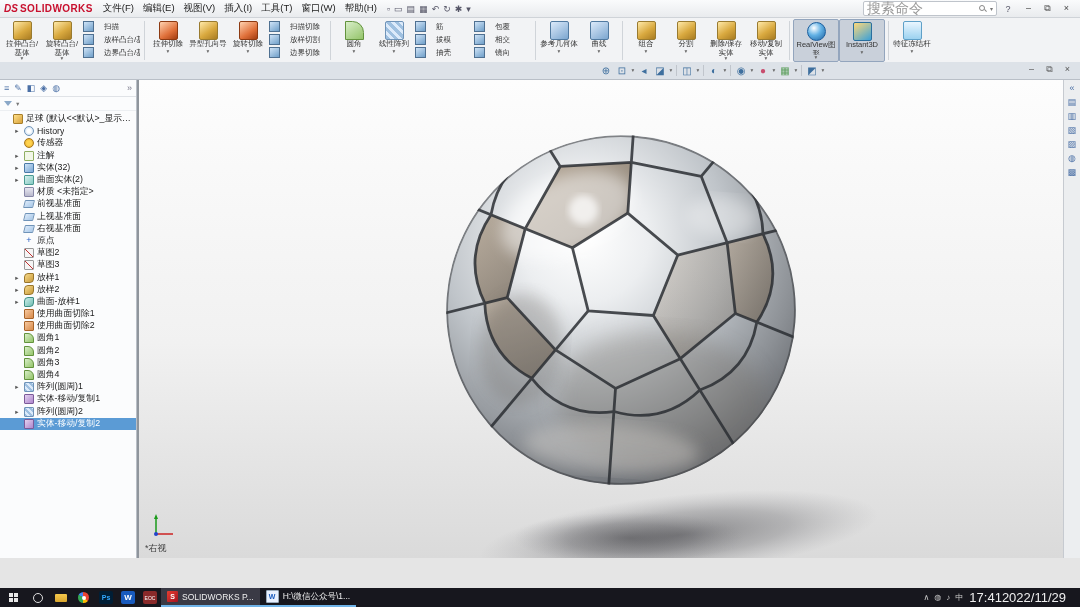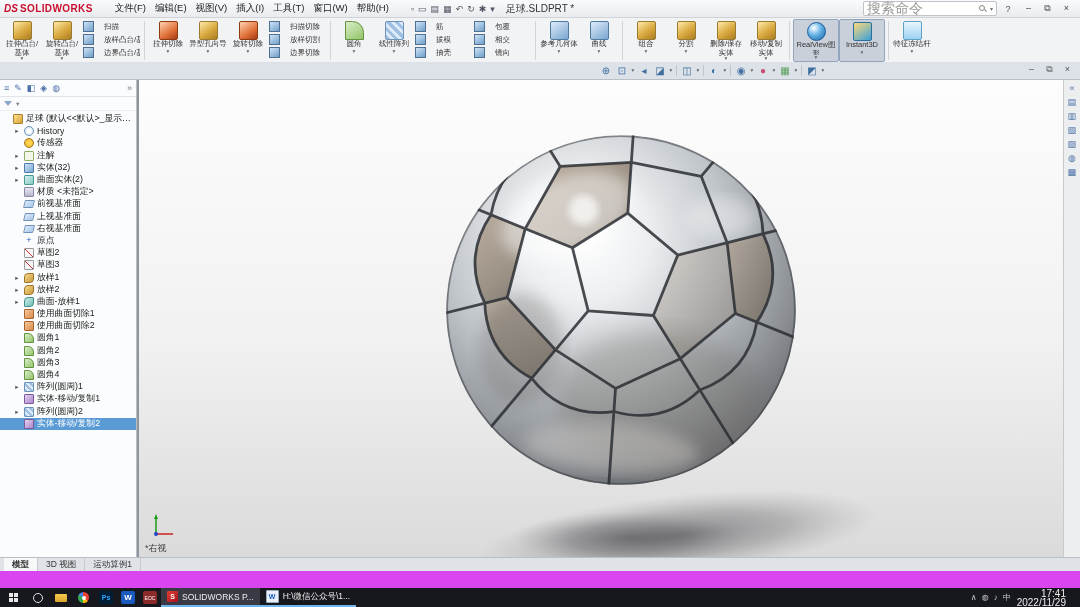--- a/index.html
+++ b/index.html
@@ -1,24 +1,24 @@
 <!DOCTYPE html>
 <html><head>
 <meta charset="utf-8">
 <style>
   html,body{margin:0;padding:0}
-  .app{position:relative;width:1080px;height:607px;overflow:hidden;background:#d946ef;
+  .app{position:relative;width:1080px;height:607px;overflow:hidden;background:#e5e5e5;
        font-family:"Liberation Sans",sans-serif;-webkit-font-smoothing:antialiased;cursor:default}
   
   .titlebar{position:absolute;top:0;left:0;right:0;height:17px;background:linear-gradient(#fafbfc,#e9ebee);
             border-bottom:1px solid #cfd3d8;display:flex;align-items:center;padding:0 4px;gap:6px}
   .brand{display:flex;align-items:center;gap:2px;z-index:2}
   .brand-mark{color:#c8102e;font-weight:bold;font-style:italic;font-size:10px}
   .brand-name{color:#c8102e;font-weight:bold;font-size:10px;letter-spacing:.4px}
-  .menus{display:flex;gap:1px;list-style:none;margin:12px;padding:0;z-index:2}
+  .menus{display:flex;gap:1px;list-style:none;margin:0;padding:0;z-index:2}
   .menu-item{font-size:9.5px;padding:1px 4px;color:#222;white-space:nowrap}
   .quick-icons{display:flex;gap:4px;color:#556;font-size:9px;z-index:2;align-items:center}
   .qi{display:inline-block;line-height:10px}
   .doc-title{position:absolute;left:0;right:0;text-align:center;font-size:10px;color:#333;pointer-events:none}
   .tb-right{margin-left:auto;display:flex;align-items:center;gap:5px;z-index:2}
   .searchbox{display:flex;align-items:center;background:#fff;border:1px solid #bfc4cb;height:13px;width:126px;
              border-radius:2px;padding:0 3px;gap:3px}
   .mag{position:relative;width:8px;height:8px;flex:0 0 auto}
   .mag::before{content:"";position:absolute;left:0;top:0;width:4px;height:4px;border:1px solid #888;border-radius:50%}
   .mag::after{content:"";position:absolute;left:5px;top:5px;width:3px;height:1px;background:#888;transform:rotate(45deg)}
@@ -135,21 +135,21 @@
   .tb-ic.eoc{background:#8a2a2a;color:#fff;font-size:5px;width:14px;height:13px;align-self:center;margin:0 4px;border-radius:2px}
   .task-btn{display:flex;align-items:center;gap:4px;padding:0 6px;max-width:104px;font-size:8.5px;
             border-bottom:2px solid #6fb3e8;color:#eee;white-space:nowrap;overflow:hidden;box-sizing:border-box}
   .task-btn.active{background:#3a3a45}
   .tb-win-ic{width:11px;height:11px;flex:0 0 auto;border-radius:1px;display:flex;align-items:center;justify-content:center;font-size:7px}
   [data-icon="solidworks-task-icon"]{background:linear-gradient(135deg,#e43d30,#a51220);color:#fff;font-weight:bold}
   [data-icon="document-task-icon"]{background:#e8f0fe;color:#185abd;border:1px solid #9ab;font-weight:bold}
   .tb-win-label{overflow:hidden;text-overflow:ellipsis}
   .tray{margin-left:auto;display:flex;align-items:center;gap:6px;padding-right:3px;font-size:8px}
   .tray-ic{color:#ccc}
-  .clock{display:flex;flex-direction:column;align-items:flex-end;line-height:9px;font-size:10px;color:#eee}
+  .clock{display:flex;flex-direction:row;align-items:flex-end;line-height:9px;font-size:13px;color:#eee}
   .show-desktop{width:4px;border-left:1px solid #3a3a44}
 </style>
 </head>
 <body>
 
 <div class="app" data-name="solidworks-window">
 
   <svg width="0" height="0" style="position:absolute" aria-hidden="true">
     <defs>
       <radialGradient id="chrome" cx="38%" cy="30%" r="85%">
@@ -229,21 +229,20 @@
 
     <span class="qi" data-name="new-icon">▫</span>
         <span class="qi" data-name="open-icon">▭</span>
         <span class="qi" data-name="save-icon">▤</span>
         <span class="qi" data-name="print-icon">▦</span>
         <span class="qi" data-name="undo-icon">↶</span>
         <span class="qi" data-name="rebuild-icon">↻</span>
         <span class="qi" data-name="options-icon">✱</span>
         <span class="qi" data-name="toolbar-caret-icon">▾</span>
       </div>
-    <div class="doc-title" data-name="document-title">足球.SLDPRT *</div>
     <div class="tb-right">
       <div class="searchbox" data-name="command-search-box">
         <span class="ph" data-name="search-placeholder">搜索命令</span>
         <span class="mag" data-name="search-icon"></span>
         <span class="sb-caret" data-name="search-caret-icon">▾</span>
       </div>
       <span class="help" data-name="help-icon">?</span>
       <div class="win-controls" data-name="window-controls">
         <span class="wc" data-name="minimize-button">–</span>
         <span class="wc" data-name="restore-button">⧉</span>
@@ -722,26 +721,20 @@
     <span data-name="collapse-taskpane-icon">«</span>
         <span data-name="resources-icon">▤</span>
         <span data-name="design-library-icon">▥</span>
         <span data-name="file-explorer-icon">▧</span>
         <span data-name="view-palette-icon">▨</span>
         <span data-name="appearances-icon">◍</span>
         <span data-name="custom-properties-icon">▩</span>
       </div>
   </div>
 
-  <div class="viewtabs" data-name="study-tab-bar">
-
-  <div data-name="study-tab" class="vtab active">模型</div>
-      <div data-name="study-tab" class="vtab">3D 视图</div>
-      <div data-name="study-tab" class="vtab">运动算例1</div>
-    </div>
 
 
   <div class="taskbar" data-name="windows-taskbar">
     <div class="start" data-name="start-button">
       <span class="winlogo" data-name="windows-logo-icon">
           <i></i>
           <i></i>
           <i></i>
           <i></i>
         </span>

